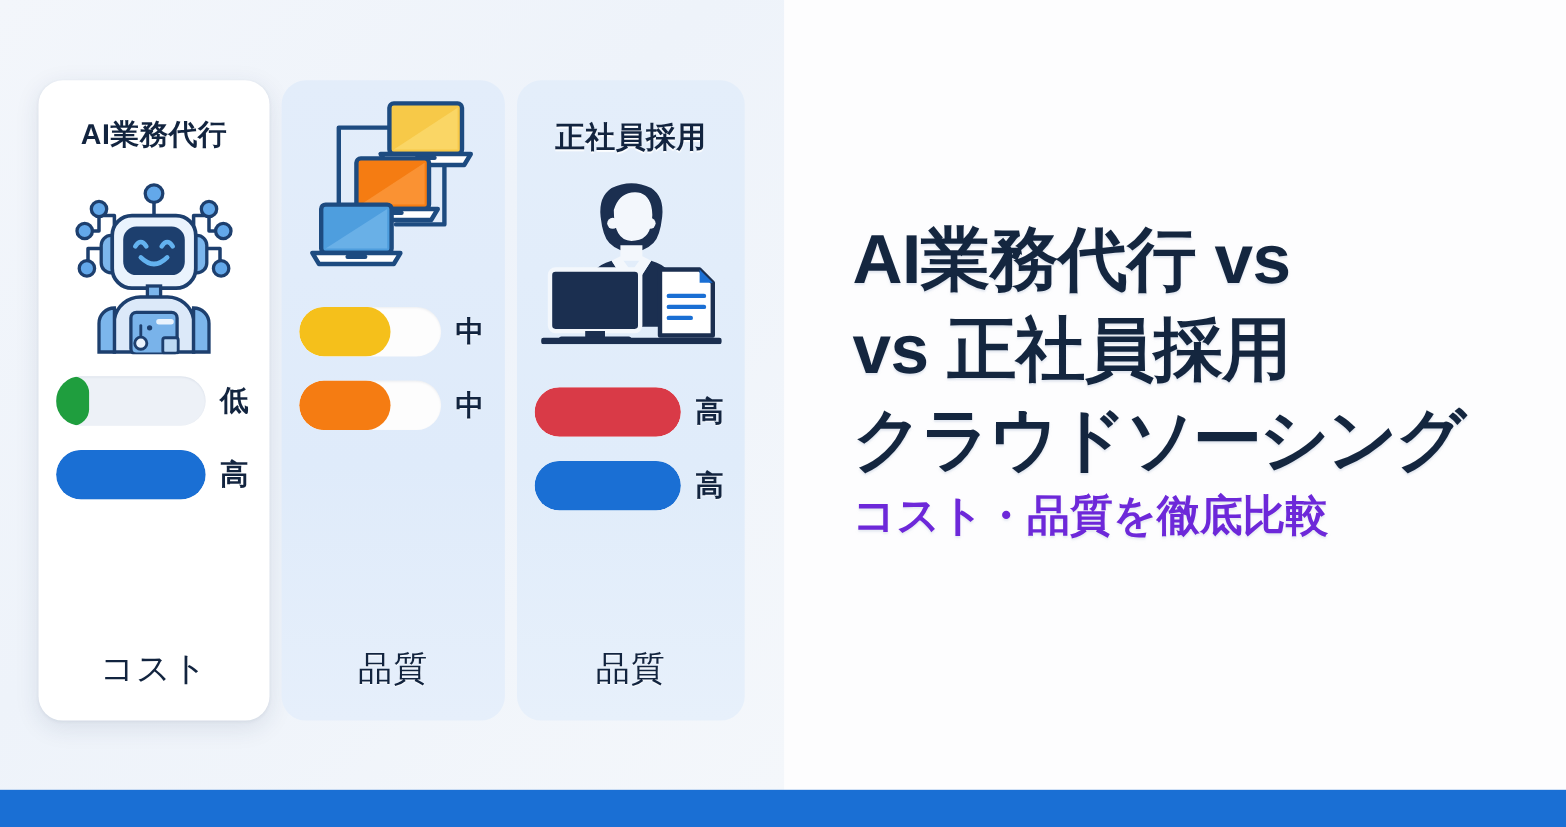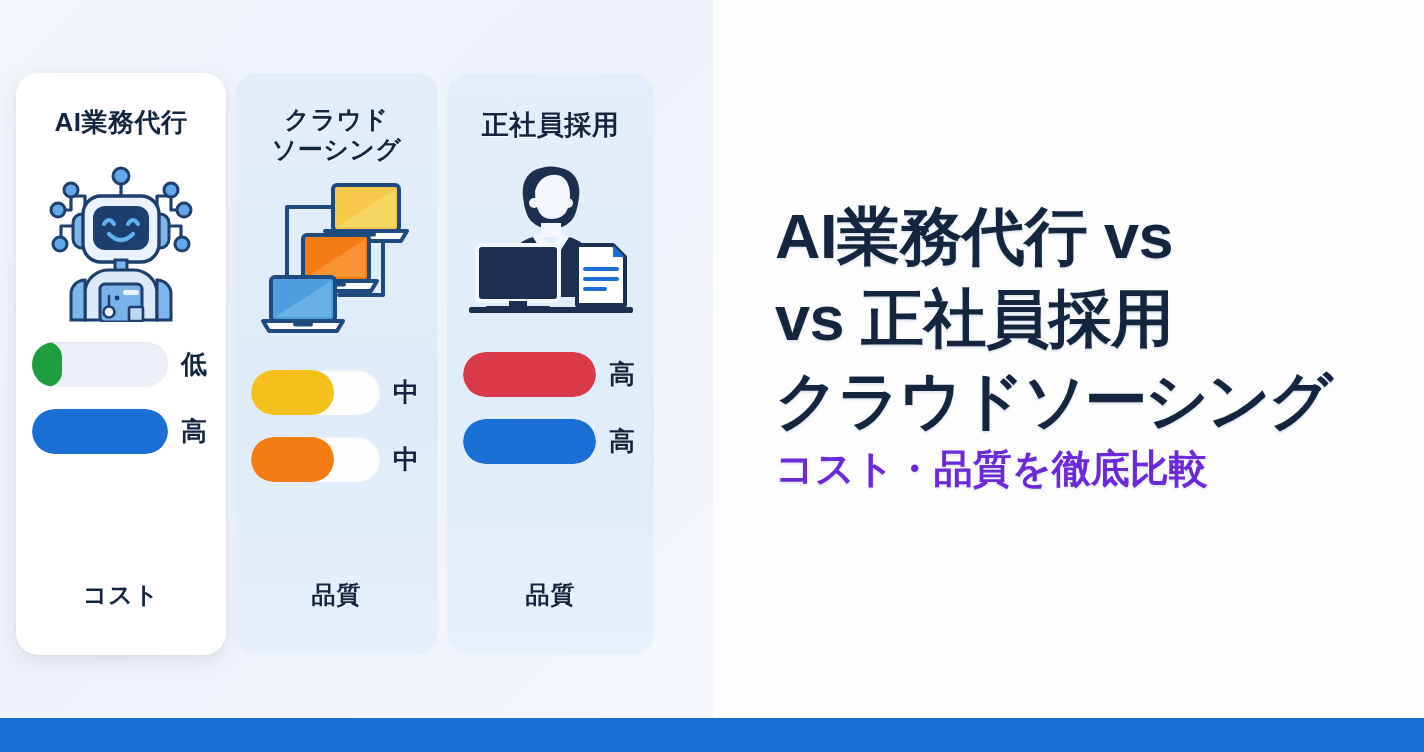--- a/index.html
+++ b/index.html
@@ -43,26 +43,27 @@
     left: 0;
     top: 718px;
     width: 1424px;
     height: 34px;
     background: #1a6fd4;
   }
 
   
   .cards {
     position: absolute;
-    left: 16px;
+    left: 35px;
     top: 73px;
     width: 642px;
     height: 582px;
     display: flex;
     gap: 9px;
+    justify-content: space-between;
   }
   .card {
     position: relative;
     border-radius: 22px;
     display: flex;
     flex-direction: column;
     align-items: center;
     padding: 0;
     box-sizing: border-box;
     overflow: hidden;
@@ -147,23 +148,23 @@
     flex: 0 0 32px;
     font-size: 26px;
     font-weight: 800;
     color: #12243f;
     text-align: center;
     text-shadow: 0 1px 1px rgba(255,255,255,0.85);
   }
 
   .card-foot {
     margin-top: auto;
-    margin-bottom: 44px;
-    font-size: 24px;
-    font-weight: 700;
+    margin-bottom: 26px;
+    font-size: 31px;
+    font-weight: 400;
     color: #12243f;
     letter-spacing: 1px;
     text-shadow: 0 1px 1px rgba(255,255,255,0.9);
   }
 
   
   .headline {
     position: absolute;
     left: 775px;
     top: 196px;
@@ -260,21 +261,20 @@
           <div class="track">
             <div class="fill" style="width:100%;background:#1a6fd4;"></div>
           </div>
           <div class="meter-label">高</div>
         </div>
       </div>
       <div class="card-foot">コスト</div>
     </div>
 
     <div class="card c1">
-      <div class="card-title">クラウド<br>ソーシング</div>
       <div class="card-art">
         <svg width="160" height="160" viewBox="0 0 160 160" aria-hidden="true">
           <g fill="none" stroke="#1d4b80" stroke-width="4" stroke-linecap="round" stroke-linejoin="round">
             <path d="M30 120 L30 30 L78 30"></path>
             <path d="M126 60 L126 118 L82 118"></path>
           </g>
 
           <g>
             <rect x="76" y="8" width="66" height="46" rx="4" fill="#f7c948" stroke="#1d4b80" stroke-width="4"></rect>
             <path d="M80 50 L138 12 L138 50 Z" fill="#fbd96f" opacity="0.75"></path>

